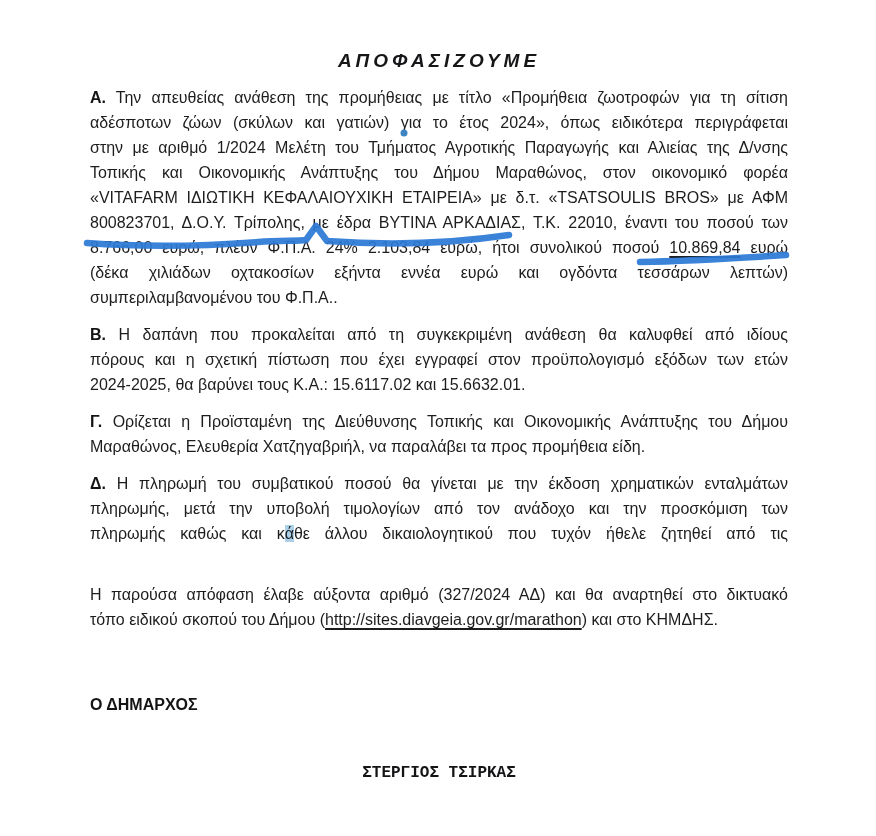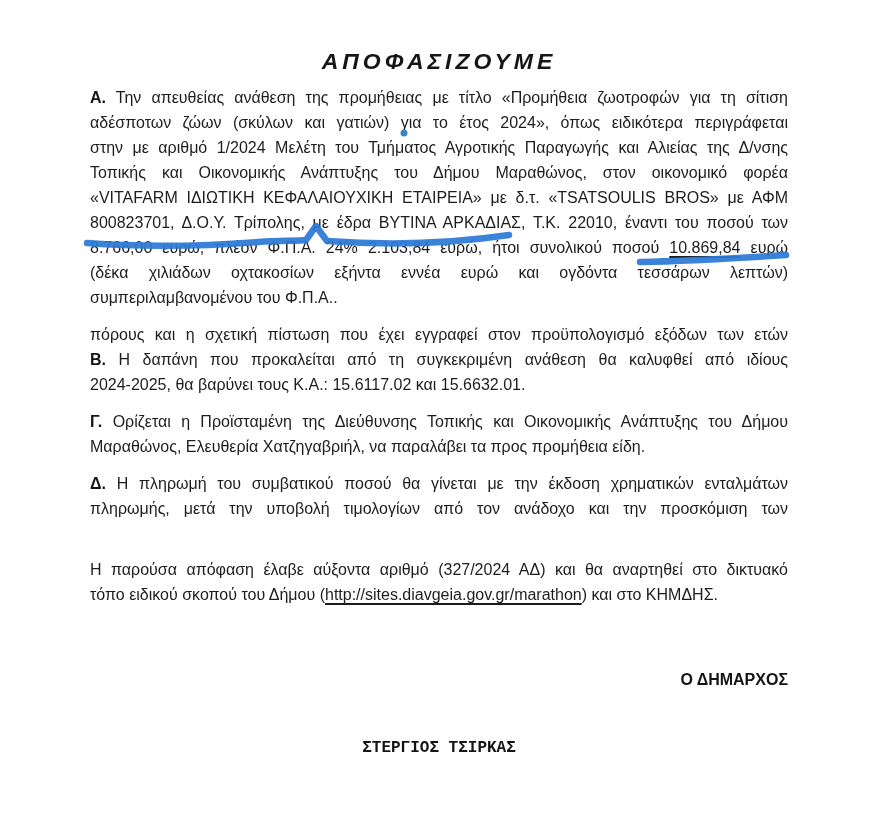--- a/index.html
+++ b/index.html
@@ -8,21 +8,21 @@
     background:#ffffff;
     font-family:"Liberation Sans","DejaVu Sans",sans-serif;
   }
   .doc{position:relative;width:876px;height:836px;background:#ffffff;}
   .content{
     position:absolute;left:90px;top:48px;width:698px;
     color:#1d1d1f;font-size:16px;
   }
   .title{
     text-align:center;font-weight:bold;font-style:italic;
-    font-size:23px;letter-spacing:4px;line-height:26px;height:26px;
+    font-size:19px;letter-spacing:4px;line-height:26px;height:26px;
     margin-bottom:11px;color:#161618;
   }
   section{display:block;}
   .sec-b,.sec-c,.sec-d{margin-top:12px;}
   .sec-closing{margin-top:36px;}
   .line{
     line-height:25px;height:25px;white-space:normal;
     text-align:justify;color:#1d1d1f;
   }
   .line.j{text-align-last:justify;}
@@ -33,21 +33,21 @@
     text-underline-offset:3px;
   }
   .url-link{
     text-decoration:underline;
     text-decoration-thickness:1.5px;
     text-underline-offset:3px;
     color:#1d1d1f;
   }
   .char-highlight{background:#abd0e8;}
   .sig-role{
-    margin-top:60px;text-align:right;font-weight:bold;
+    margin-top:60px;text-align:left;font-weight:bold;
     line-height:25px;height:25px;color:#141416;
   }
   .sig-name{
     margin-top:44px;text-align:center;font-weight:bold;
     line-height:25px;height:25px;color:#141416;font-family:Liberation Mono, monospace;
   }
   .overlay{
     position:absolute;left:0;top:0;width:876px;height:836px;
     pointer-events:none;
   }
@@ -66,33 +66,34 @@
       <div class="line j">στην με αριθμό 1/2024 Μελέτη του Τμήματος Αγροτικής Παραγωγής και Αλιείας της Δ/νσης</div>
       <div class="line j">Τοπικής και Οικονομικής Ανάπτυξης του Δήμου Μαραθώνος, στον οικονομικό φορέα</div>
       <div class="line j">«VITAFARM ΙΔΙΩΤΙΚΗ ΚΕΦΑΛΑΙΟΥΧΙΚΗ ΕΤΑΙΡΕΙΑ» με δ.τ. «TSATSOULIS BROS» με ΑΦΜ</div>
       <div class="line j">800823701, Δ.Ο.Υ. Τρίπολης, με έδρα ΒΥΤΙΝΑ ΑΡΚΑΔΙΑΣ, Τ.Κ. 22010, έναντι του ποσού των</div>
       <div class="line j"><span>8.766,00 ευρώ, πλέον Φ.Π.Α. 24% 2.103,84 ευρώ, ήτοι συνολικού ποσού </span><span class="amount-underlined">10.869,84</span><span> ευρώ</span></div>
       <div class="line j">(δέκα χιλιάδων οχτακοσίων εξήντα εννέα ευρώ και ογδόντα τεσσάρων λεπτών)</div>
       <div class="line">συμπεριλαμβανομένου του Φ.Π.Α..</div>
     </section>
 
     <section class="sec-b">
+      <div class="line j"><b>Β.</b><span> Η δαπάνη που προκαλείται από τη συγκεκριμένη ανάθεση θα καλυφθεί από ιδίους</span></div>
       <div class="line j">πόρους και η σχετική πίστωση που έχει εγγραφεί στον προϋπολογισμό εξόδων των ετών</div>
-      <div class="line j"><b>Β.</b><span> Η δαπάνη που προκαλείται από τη συγκεκριμένη ανάθεση θα καλυφθεί από ιδίους</span></div>
       <div class="line">2024-2025, θα βαρύνει τους Κ.Α.: 15.6117.02 και 15.6632.01.</div>
     </section>
 
     <section class="sec-c">
       <div class="line j"><b>Γ.</b><span> Ορίζεται η Προϊσταμένη της Διεύθυνσης Τοπικής και Οικονομικής Ανάπτυξης του Δήμου</span></div>
       <div class="line">Μαραθώνος, Ελευθερία Χατζηγαβριήλ, να παραλάβει τα προς προμήθεια είδη.</div>
     </section>
 
     <section class="sec-d">
       <div class="line j"><b>Δ.</b><span> Η πληρωμή του συμβατικού ποσού θα γίνεται με την έκδοση χρηματικών ενταλμάτων</span></div>
       <div class="line j">πληρωμής, μετά την υποβολή τιμολογίων από τον ανάδοχο και την προσκόμιση των</div>
+      <div class="line j"><span>πληρωμής καθώς και κ</span><span class="char-highlight">ά</span><span>θε άλλου δικαιολογητικού που τυχόν ήθελε ζητηθεί από τις</span></div>
     </section>
 
     <section class="sec-closing">
       <div class="line j">Η παρούσα απόφαση έλαβε αύξοντα αριθμό (327/2024 ΑΔ) και θα αναρτηθεί στο δικτυακό</div>
       <div class="line"><span>τόπο ειδικού σκοπού του Δήμου (</span><span class="url-link">http://sites.diavgeia.gov.gr/marathon</span><span>) και στο ΚΗΜΔΗΣ.</span></div>
     </section>
 
     <div class="sig-role">Ο ΔΗΜΑΡΧΟΣ</div>
     <div class="sig-name">ΣΤΕΡΓΙΟΣ ΤΣΙΡΚΑΣ</div>
 

